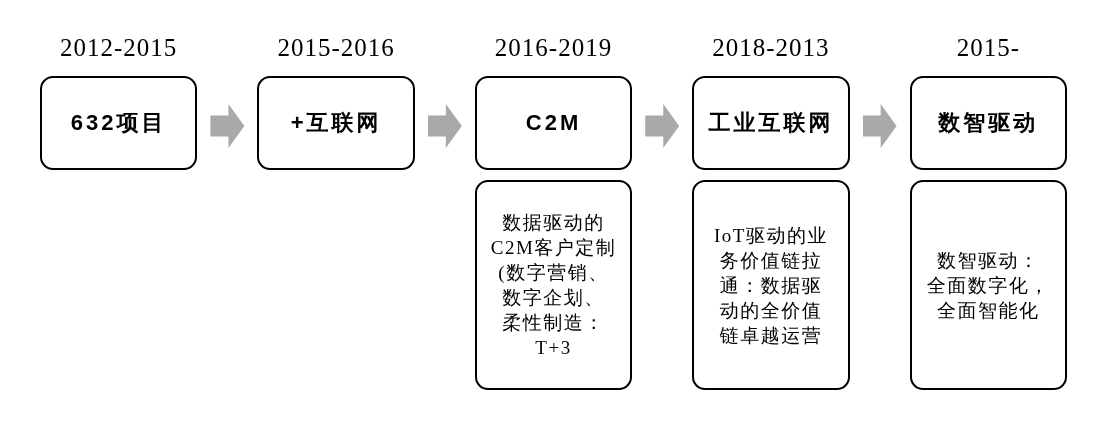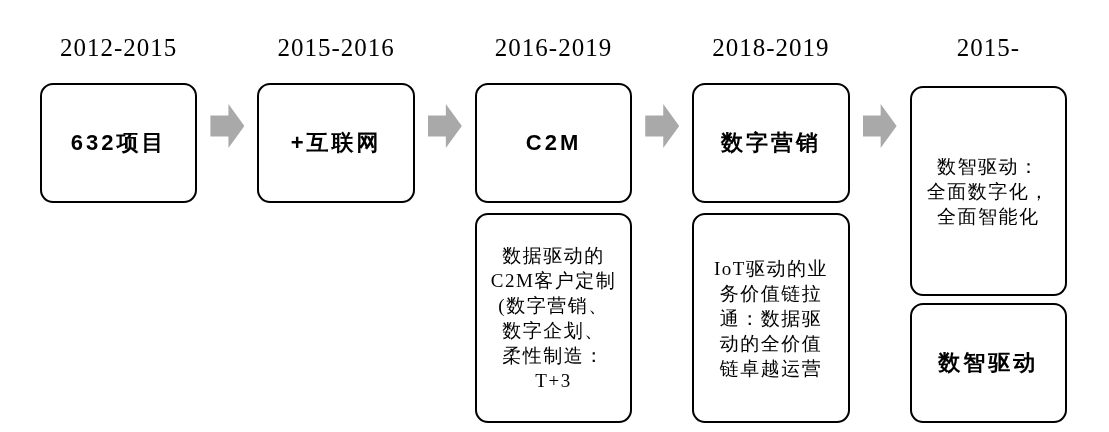--- a/index.html
+++ b/index.html
@@ -35,21 +35,21 @@
   }
   .box {
     border: 2.5px solid #000000;
     border-radius: 13px;
     background: #ffffff;
     display: flex;
     align-items: center;
     justify-content: center;
     text-align: center;
   }
-  .title-box { height: 120px; margin-top: 7px; }
+  .title-box { height: 94px; }
   .desc-box  { height: 210px; margin-top: 10px; }
   .stage-title {
     font-size: 22px;
     font-weight: bold;
     letter-spacing: 3px;
     font-family: "Liberation Sans", "DejaVu Sans", sans-serif;
     white-space: nowrap;
   }
   .stage-desc {
     font-size: 19px;
@@ -110,42 +110,42 @@
 柔性制造：
 T+3</span>
     </div>
   </div>
 
   <div class="arrow-wrap">
     <div class="arrow"></div>
   </div>
 
   <div class="stage">
-    <div class="year">2018-2019</div>
+    <div class="year">2018-2013</div>
     <div class="box title-box">
-      <span class="stage-title">数字营销</span>
+      <span class="stage-title">工业互联网</span>
     </div>
     <div class="box desc-box">
       <span class="stage-desc">IoT驱动的业
 务价值链拉
 通：数据驱
 动的全价值
 链卓越运营</span>
     </div>
   </div>
 
   <div class="arrow-wrap">
     <div class="arrow"></div>
   </div>
 
   <div class="stage">
     <div class="year">2015-</div>
+    <div class="box title-box">
+      <span class="stage-title">数智驱动</span>
+    </div>
     <div class="box desc-box">
       <span class="stage-desc">数智驱动：
 全面数字化，
 全面智能化</span>
-    </div>
-    <div class="box title-box">
-      <span class="stage-title">数智驱动</span>
     </div>
   </div>
 
 </div>
 
 </body></html>

